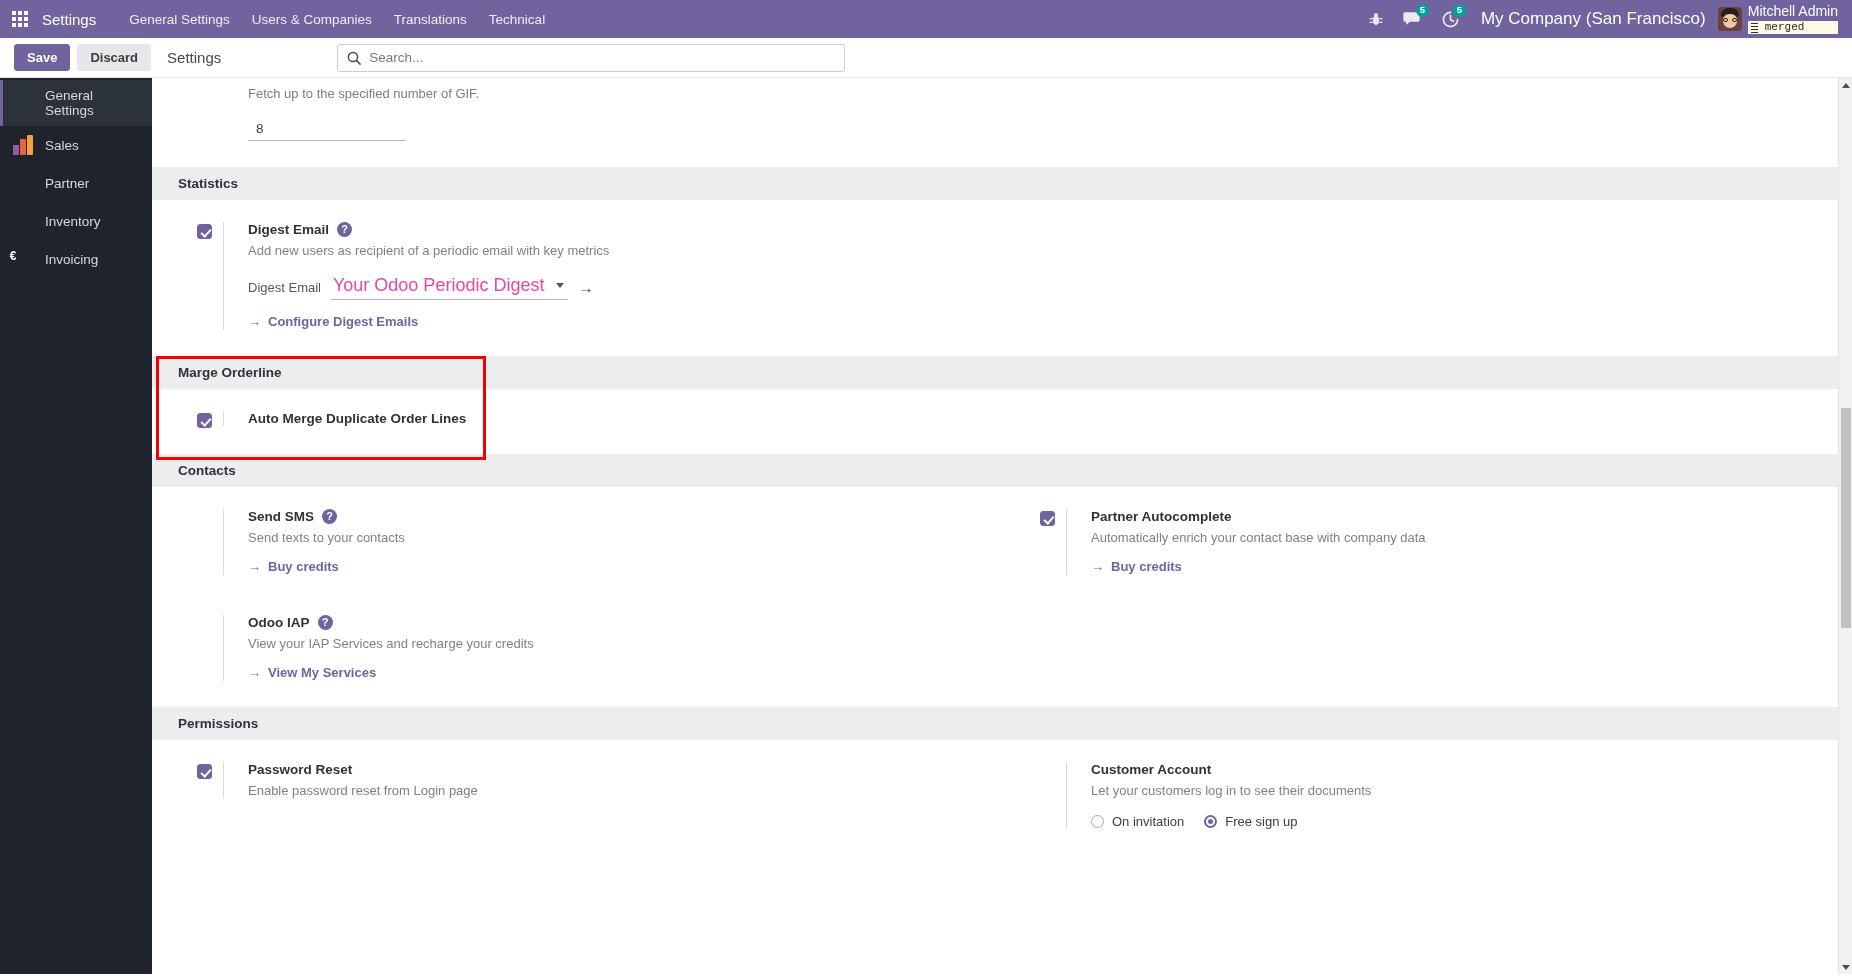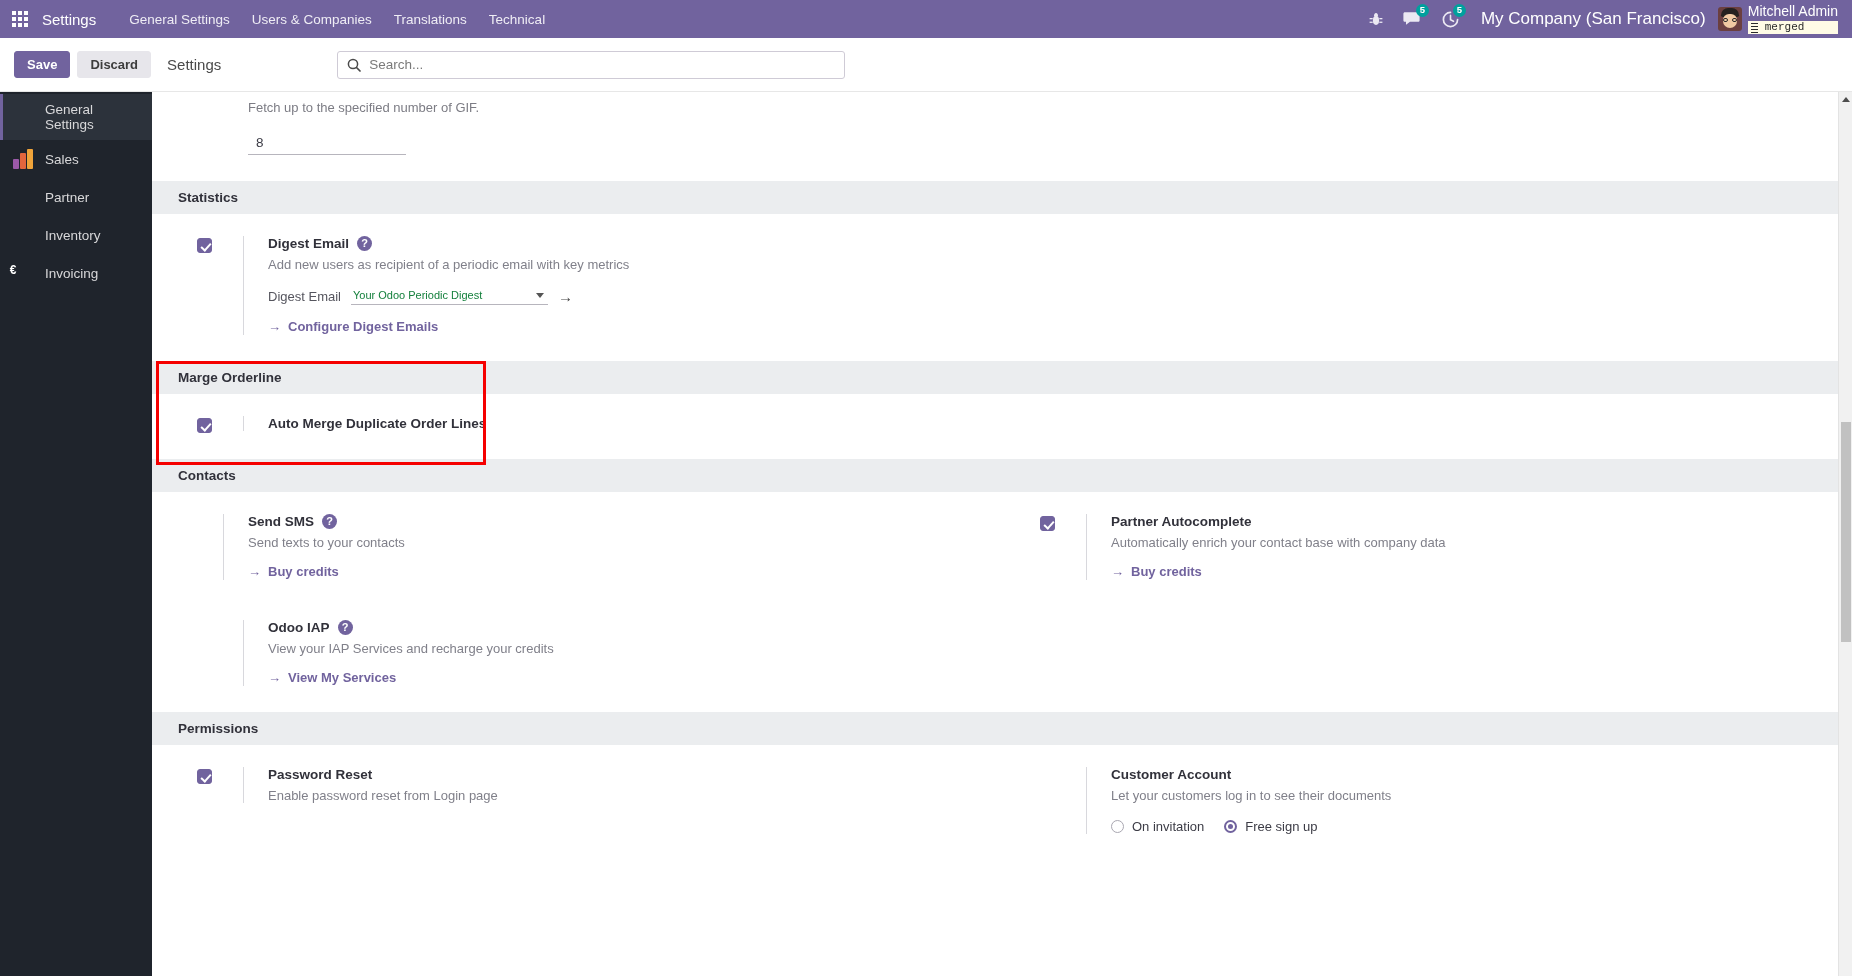--- a/index.html
+++ b/index.html
@@ -74,21 +74,21 @@
     font-size: 11px; background: #fffbe6; color: #2b2b2b;
     padding: 1px 4px 1px 3px; margin-top: 2px;
     font-family: "Liberation Mono", monospace;
     display: flex; align-items: center; gap: 7px;
   }
   .db-icon { display:inline-block; width:7px; height:9px; position:relative; }
   .db-icon i { display:block; height:1.6px; background:#2b2b2b; margin-bottom:1.4px; }
 
   
   .control-panel {
-    height: 54px; background: #fff; border-bottom: 1px solid #e7e7e7;
+    height: 40px; background: #fff; border-bottom: 1px solid #e7e7e7;
     display: flex; align-items: center; padding: 0 14px;
     position: relative; z-index: 20;
   }
   .btn {
     font-size: 13px; border-radius: 3px; padding: 5px 12px;
     cursor: pointer; border: 1px solid transparent; white-space: nowrap;
   }
   .btn-save { background: #71639e; color: #fff; border-color: #71639e; font-weight: bold; }
   .btn-discard { background: #e7e6eb; color: #3d3d3d; border-color: #e7e6eb; margin-left: 7px; font-weight: bold;}
   .cp-title { font-size: 15px; color: #4a4a4a; margin-left: 16px; }
@@ -166,21 +166,21 @@
   }
 
   .section-head {
     background: #ebedef; color: #31313a;
     font-size: 13.5px; font-weight: bold;
     padding: 9px 0 9px 26px;
   }
   .section-body { padding: 22px 0 26px 0; display: flex; flex-wrap: wrap; }
   .setting-col { width: 50%; padding-left: 45px; padding-right: 30px; }
   .setting-row { display: flex; align-items: flex-start; margin-bottom: 40px; }
-  .setting-row:last-child { margin-bottom: 0; gap: 20px; }
+  .setting-row:last-child { margin-bottom: 0; }
 
   .cbx {
     width: 15px; height: 15px; flex: none; border-radius: 3px;
     background: #71639e; border: 1px solid #71639e;
     position: relative; cursor: pointer; margin-top: 2px;
   }
   .cbx::after {
     content: ""; position: absolute; left: 4.5px; top: 1.5px;
     width: 4px; height: 8px; border: solid #fff;
     border-width: 0 2px 2px 0; transform: rotate(42deg);
@@ -203,21 +203,21 @@
     cursor: pointer; display: inline-flex; align-items: center; gap: 7px;
   }
 
   .inline-field { display: flex; align-items: center; margin-top: 16px; gap: 10px; }
   .inline-label { font-size: 13px; color: #55555e; }
   .select-wrap {
     border-bottom: 1px solid #b7b5bd; min-width: 197px;
     display: flex; align-items: center; justify-content: space-between;
     padding: 1px 4px 3px 2px; cursor: pointer;
   }
-  .select-wrap span { font-size: 11px; color: #15803d; }
+  .select-wrap span { font-size: 18px; color: #ec4899; }
   .caret { width: 0; height: 0; border-left: 4px solid transparent; border-right: 4px solid transparent; border-top: 5px solid #555; margin-left: 12px;}
   .go-arrow { color: #444; font-size: 15px; cursor: pointer; }
 
   .radio-row { display: flex; align-items: center; gap: 20px; margin-top: 16px; }
   .radio-opt { display: flex; align-items: center; gap: 8px; cursor: pointer; font-size: 13px; color: #3c3c46; }
   .radio {
     width: 13px; height: 13px; border-radius: 50%;
     border: 1px solid #a9a7b1; background: #fff; flex: none; position: relative;
   }
   .radio.on { border-color: #71639e; border-width: 2px; }

